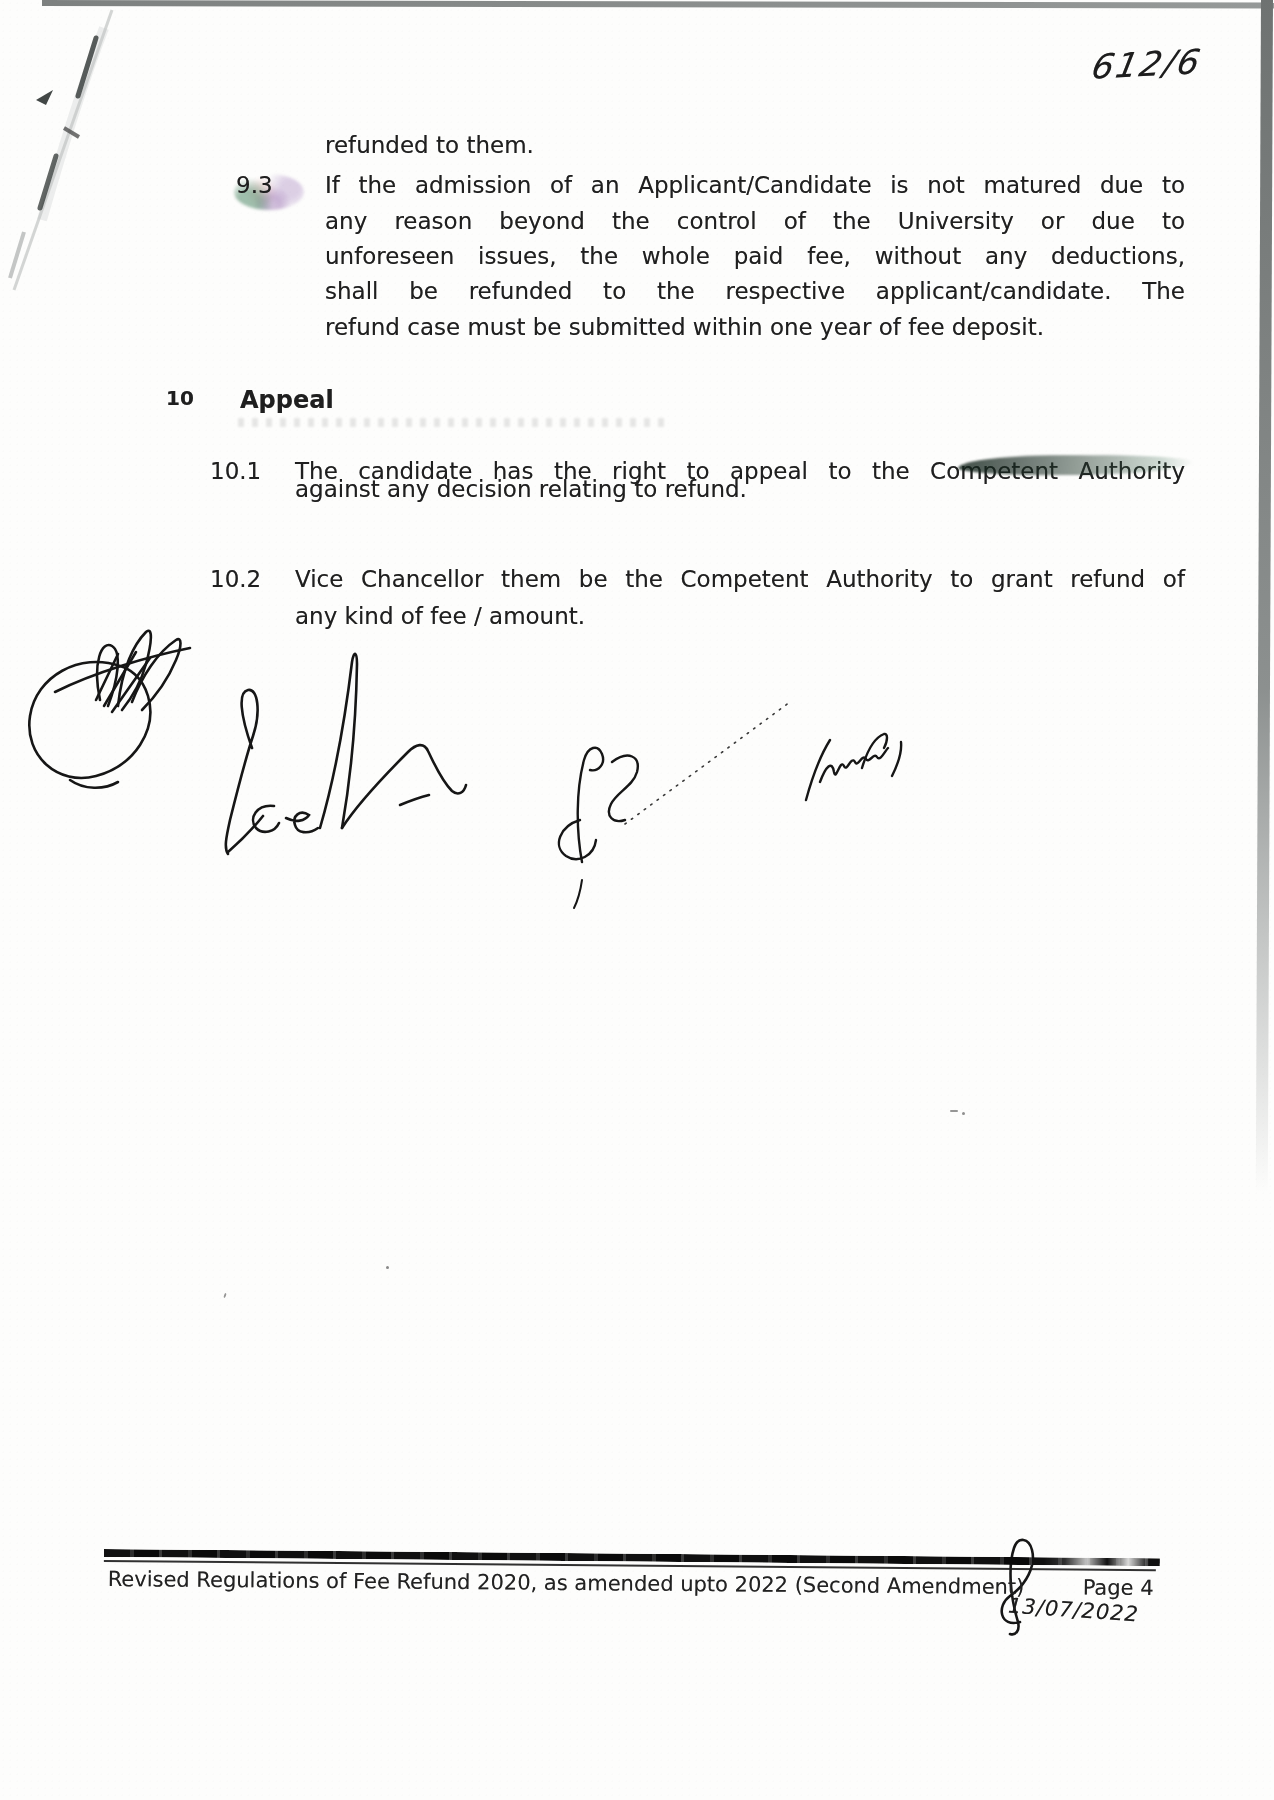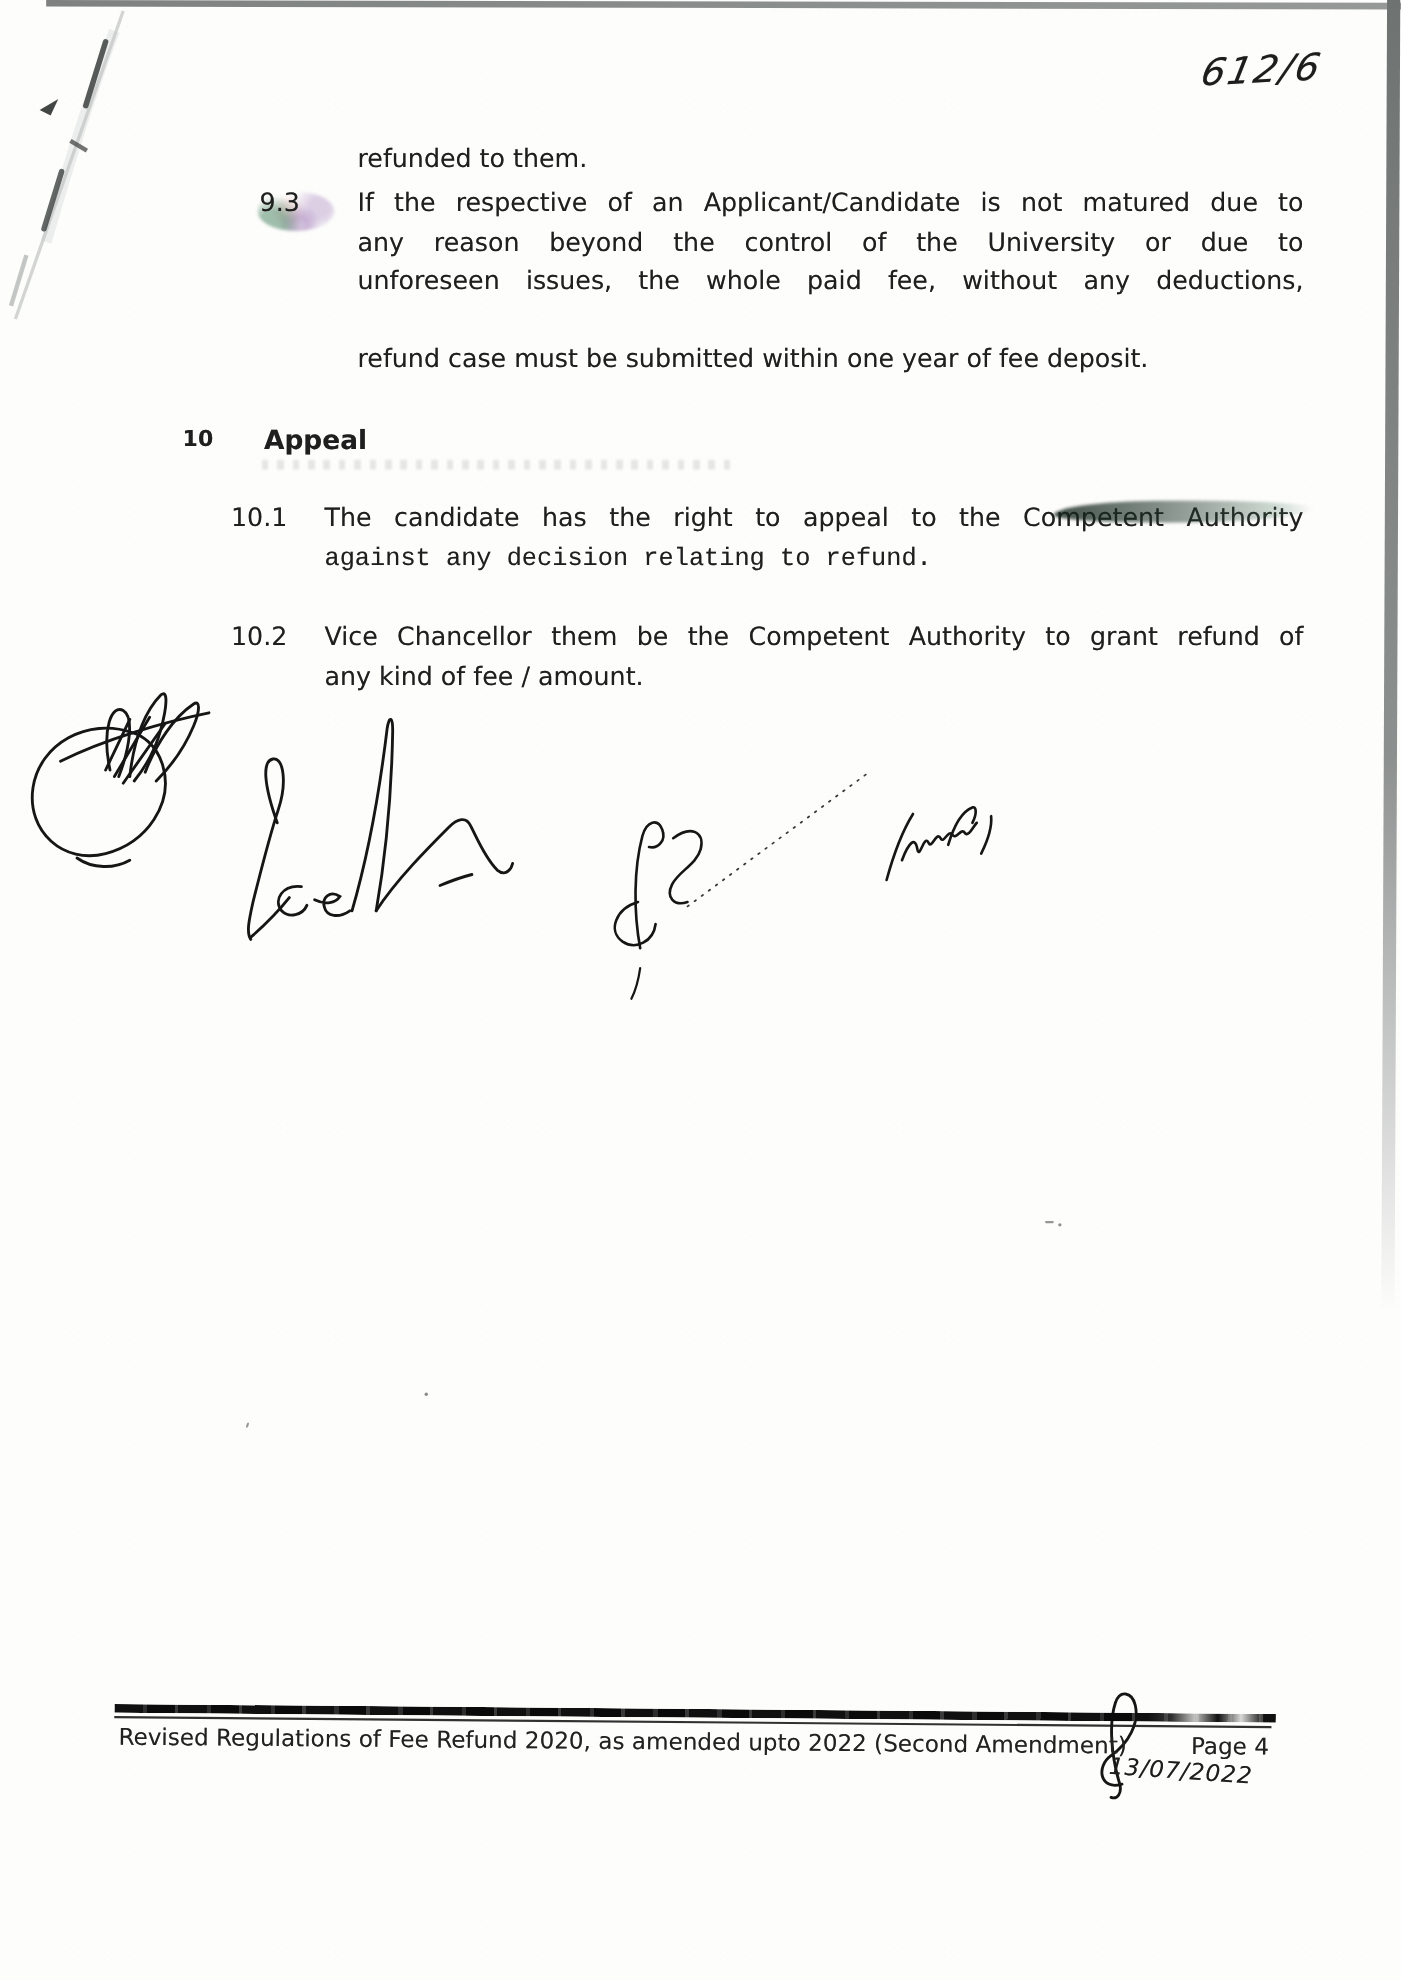--- a/index.html
+++ b/index.html
@@ -76,32 +76,33 @@
     <path d="M56 156 L40 208" stroke="#2f3433" stroke-width="5" opacity="0.75" fill="none" stroke-linecap="round"></path>
     <path d="M24 232 L10 278" stroke="#7e8382" stroke-width="4" opacity="0.45" fill="none"></path>
   </svg>
 
   <div class="txt hand corner-note">612/6</div>
 
   <div class="txt" style="left:325px;top:132px;">refunded to them.</div>
 
   <div class="smudge-93"></div>
   <div class="txt" style="left:236px;top:172px;">9.3</div>
-  <div class="block jline" style="left:325px;top:172px;width:860px;">If the respective of an Applicant/Candidate is not matured due to</div>
+  <div class="block jline" style="left:325px;top:172px;width:860px;">If the admission of an Applicant/Candidate is not matured due to</div>
   <div class="block jline" style="left:325px;top:243px;width:860px;">unforeseen issues, the whole paid fee, without any deductions,</div>
   <div class="block jline" style="left:325px;top:208px;width:860px;">any reason beyond the control of the University or due to</div>
+  <div class="block jline" style="left:325px;top:278px;width:860px;">shall be refunded to the respective applicant/candidate. The</div>
   <div class="txt" style="left:325px;top:314px;text-align:right;">refund case must be submitted within one year of fee deposit.</div>
 
   <div class="txt bold" style="left:166px;top:386px;font-size:20px;">10</div>
   <div class="txt bold" style="left:240px;top:386px;font-size:24px;">Appeal</div>
   <div class="smear-under-heading"></div>
 
   <div class="txt" style="left:210px;top:458px;">10.1</div>
   <div class="block jline" style="left:295px;top:458px;width:890px;">The candidate has the right to appeal to the Competent Authority</div>
-  <div class="txt" style="left:295px;top:495px;font-family:Liberation Mono, monospace;">against any decision relating to refund.</div>
+  <div class="txt" style="left:295px;top:476px;">against any decision relating to refund.</div>
   <div class="smudge-competent"></div>
 
   <div class="txt" style="left:210px;top:566px;">10.2</div>
   <div class="block jline" style="left:295px;top:566px;width:890px;">Vice Chancellor them be the Competent Authority to grant refund of</div>
   <div class="txt" style="left:295px;top:603px;">any kind of fee / amount.</div>
 
   <svg class="overlay" width="1274" height="1800">
 
     <g stroke="#161616" stroke-width="2.6" fill="none" stroke-linecap="round">
       <path d="M120 666 C 80 652, 36 676, 30 716 C 24 756, 58 786, 96 776 C 134 766, 158 730, 148 696 C 142 676, 128 668, 120 666"></path>

